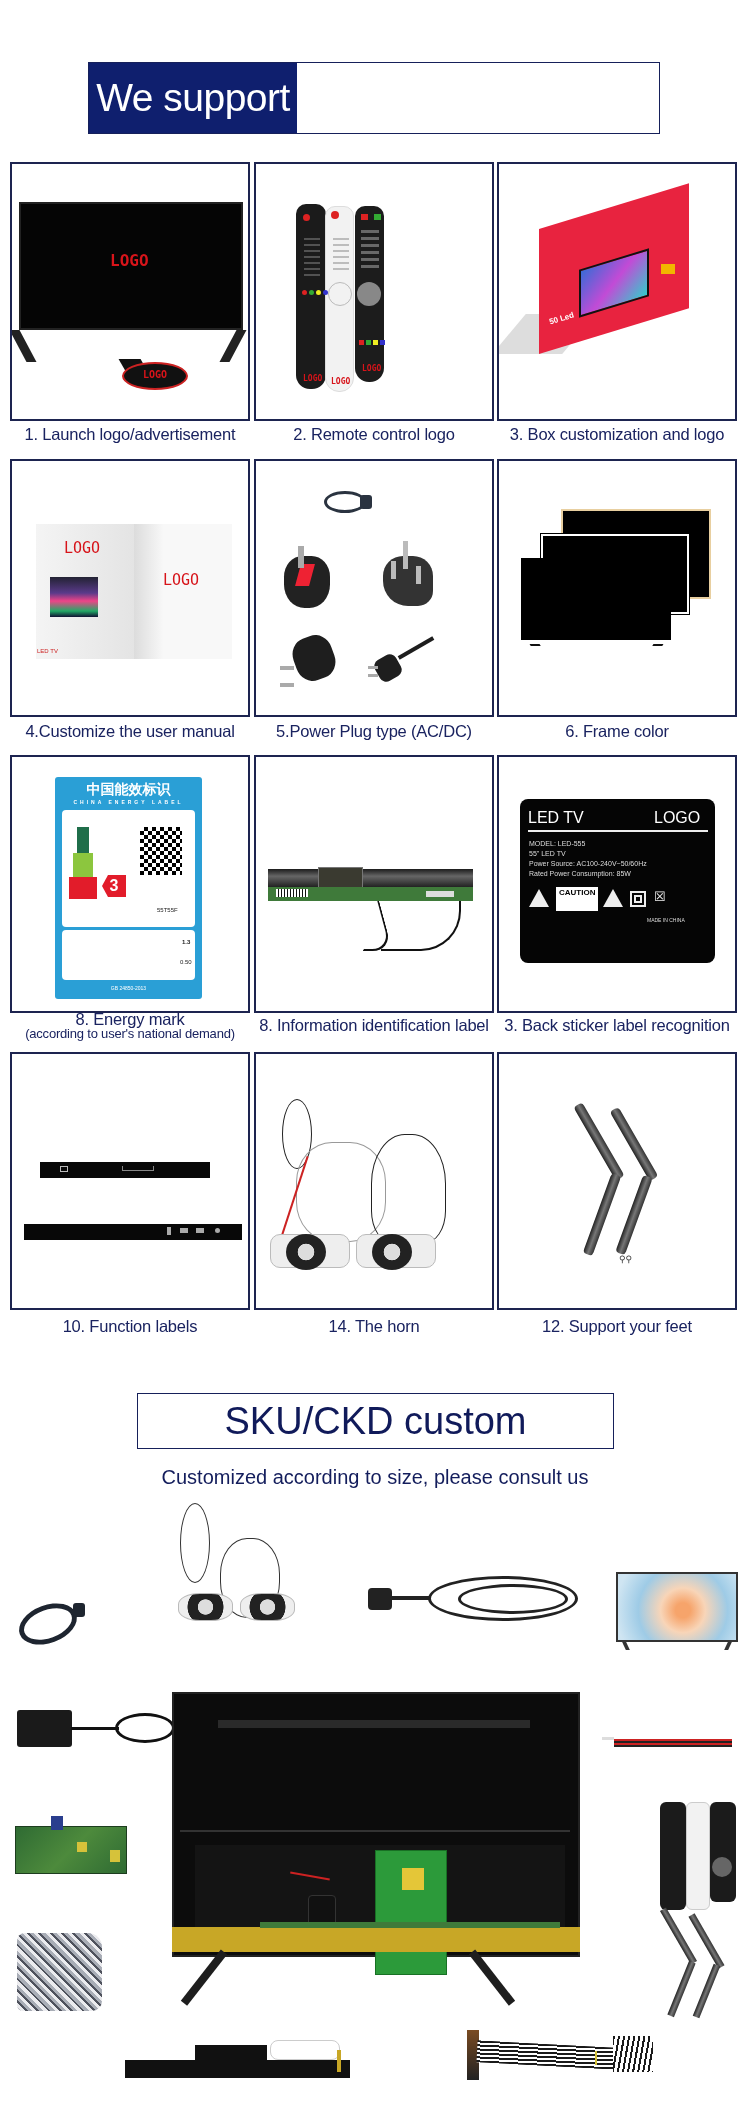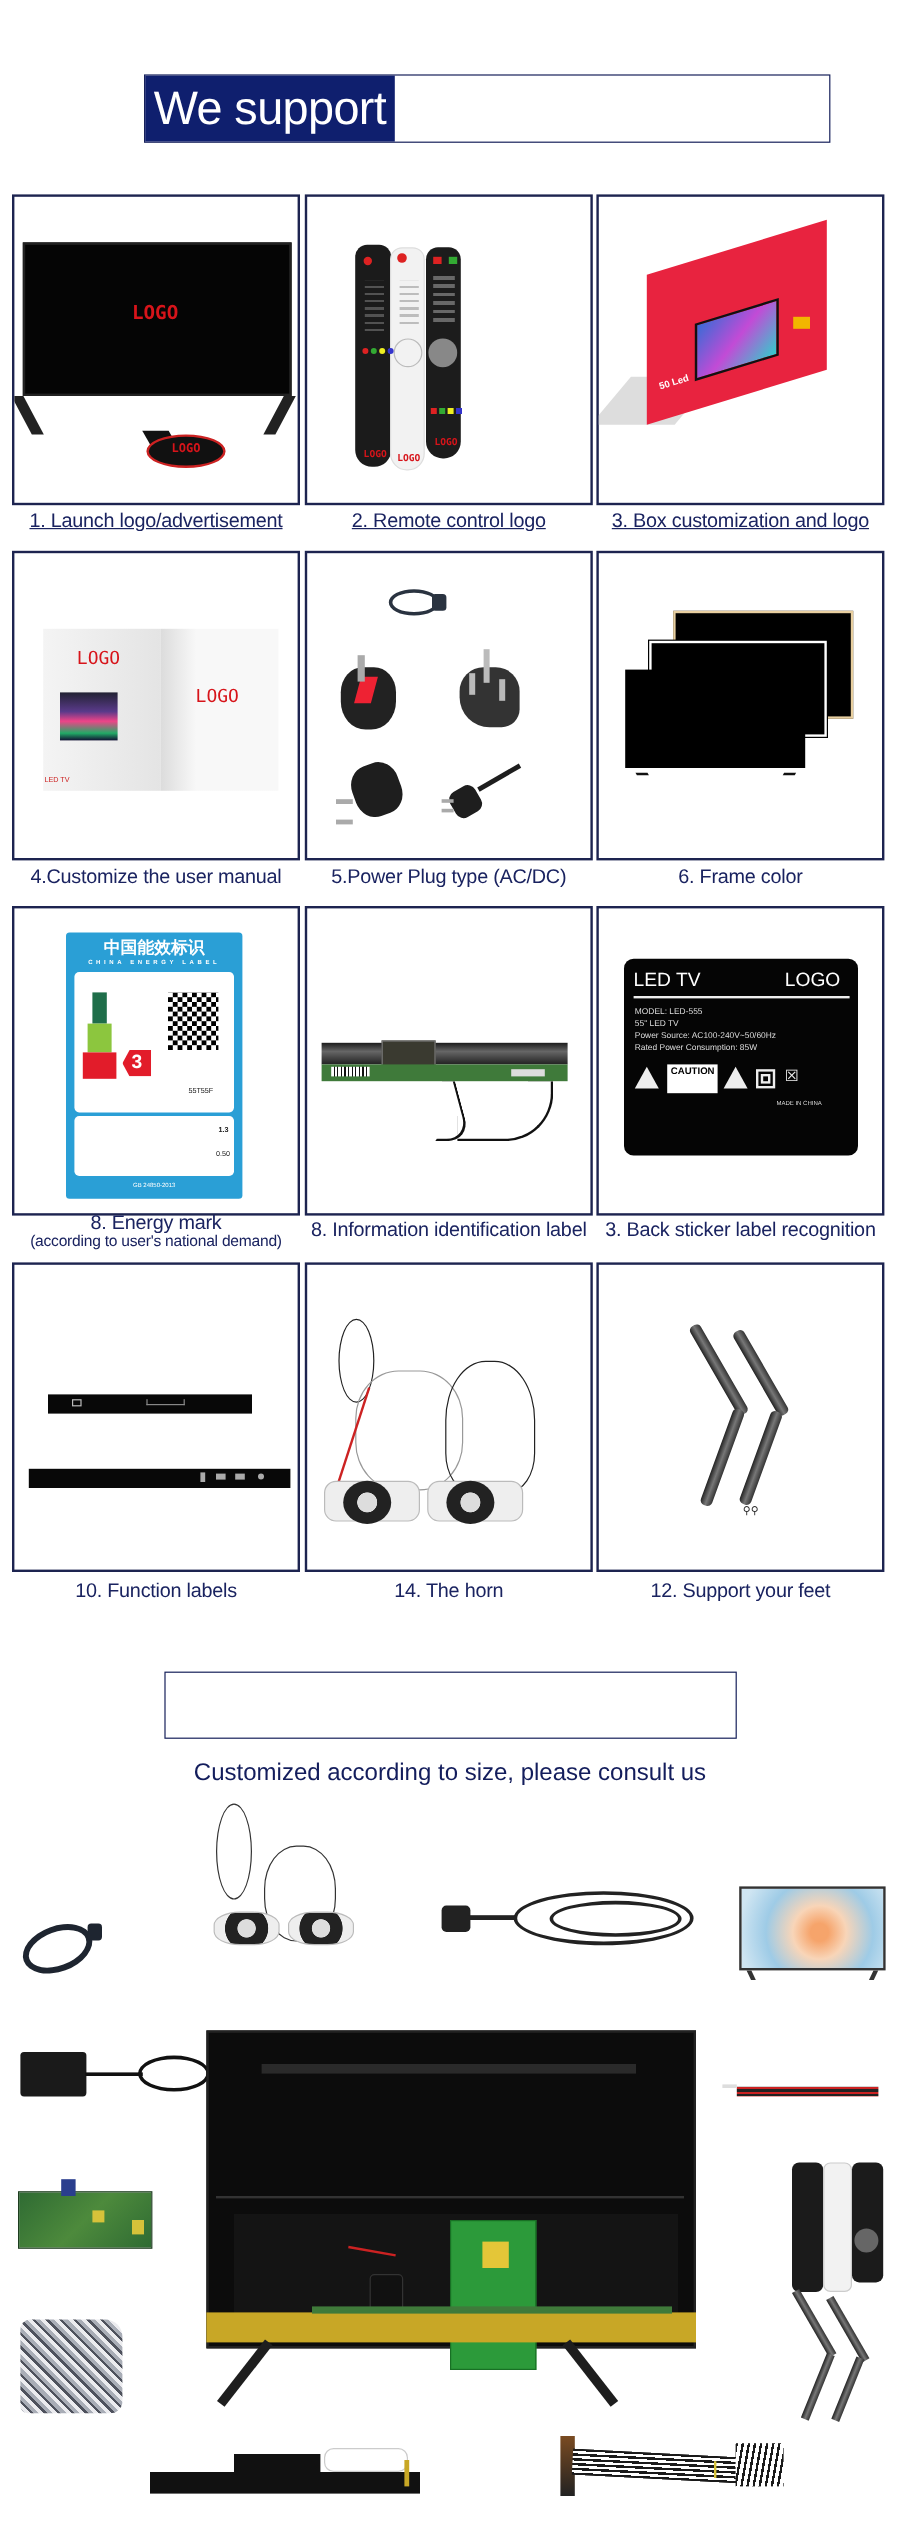--- a/index.html
+++ b/index.html
@@ -3,39 +3,39 @@
 <meta charset="utf-8">
 <style>
   * { box-sizing: border-box; margin: 0; padding: 0; }
   html, body { width: 750px; height: 2109px; background: #ffffff; overflow: hidden; }
   body { position: relative; font-family: "Liberation Sans", sans-serif; color: #16205a; }
 
   .banner { position: absolute; display: flex; border: 1px solid #16205a; background: #fff; }
   .banner .dark { background: #0f1f6e; color: #fff; display: flex; align-items: center; justify-content: center; }
   .banner .light { color: #101a5a; display: flex; align-items: center; justify-content: center; }
 
-  #banner1 { left: 88px; top: 62px; width: 572px; height: 57px; margin-left: 32px; }
+  #banner1 { left: 88px; top: 62px; width: 572px; height: 72px; }
   #banner1 .dark { width: 208px; font-size: 39px; letter-spacing: -0.5px; }
   #banner1 .light { flex: 1; font-size: 39px; letter-spacing: -0.3px; }
 
   #banner2 { left: 137px; top: 1393px; width: 477px; height: 56px; }
   #banner2 .dark { width: 144px; font-size: 38px; }
   #banner2 .light { flex: 1; font-size: 38px; }
 
   .subtitle { position: absolute; left: 0; width: 750px; top: 1466px; text-align: center; font-size: 20px; color: #131d5c; }
 
   .card { position: absolute; width: 240px; border: 2px solid #1d2450; background: #fff; overflow: hidden; }
   .cap { position: absolute; width: 246px; text-align: center; font-size: 16.5px; color: #1a2360; white-space: nowrap; letter-spacing: -0.2px; }
   .cap .sub { display: block; font-size: 13px; line-height: 12px; }
 
   .col0 { left: 10px; } .col1 { left: 254px; } .col2 { left: 497px; }
   .cap.col0 { left: 7px; } .cap.col1 { left: 251px; } .cap.col2 { left: 494px; }
   .row0 { top: 162px; height: 259px; } .row1 { top: 459px; height: 258px; }
   .row2 { top: 755px; height: 258px; } .row3 { top: 1052px; height: 258px; }
-  .caprow0 { top: 425px; text-decoration: underline; } .caprow1 { top: 722px; } .caprow2 { top: 1016px; } .caprow3 { top: 1317px; }
+  .caprow0 { top: 425px; } .caprow1 { top: 722px; } .caprow2 { top: 1016px; } .caprow3 { top: 1317px; }
 
   .abs { position: absolute; }
   .tv-screen { background: #050505; }
   .logo-red { color: #d7141a; font-family: "DejaVu Sans Mono", monospace; font-weight: bold; }
   .remote { position: absolute; border-radius: 10px 10px 14px 14px; }
 </style>
 </head>
 <body>
 
 <div id="banner1" class="banner">
@@ -237,20 +237,21 @@
     <div class="abs" style="left:95px;top:45px;width:10px;height:85px;background:linear-gradient(90deg,#222,#777,#333);transform:rotate(-30deg);border-radius:4px;"></div>
     <div class="abs" style="left:98px;top:118px;width:10px;height:85px;background:linear-gradient(90deg,#222,#777,#333);transform:rotate(20deg);border-radius:4px;"></div>
     <div class="abs" style="left:130px;top:50px;width:10px;height:80px;background:linear-gradient(90deg,#222,#777,#333);transform:rotate(-30deg);border-radius:4px;"></div>
     <div class="abs" style="left:130px;top:120px;width:10px;height:82px;background:linear-gradient(90deg,#222,#777,#333);transform:rotate(20deg);border-radius:4px;"></div>
     <div class="abs" style="left:120px;top:200px;font-size:9px;color:#333;">⚲⚲</div>
   </div>
 </div>
 <div class="cap col2 caprow3">12. Support your feet</div>
 
 <div id="banner2" class="banner">
+  <div class="light">SKU/CKD custom</div>
 </div>
 <div class="subtitle">Customized according to size, please consult us</div>
 
 <div class="abs" style="left:18px;top:1595px;width:80px;height:50px;">
   <div class="abs" style="left:0;top:10px;width:60px;height:38px;border:5px solid #1e2530;border-radius:50%;transform:rotate(-20deg);"></div>
   <div class="abs" style="left:55px;top:8px;width:12px;height:14px;background:#1e2530;border-radius:3px;"></div>
 </div>
 
 <div class="abs" style="left:170px;top:1503px;width:145px;height:125px;">
   <div class="abs" style="left:10px;top:0;width:30px;height:80px;border:1px solid #333;border-radius:50%;"></div>

